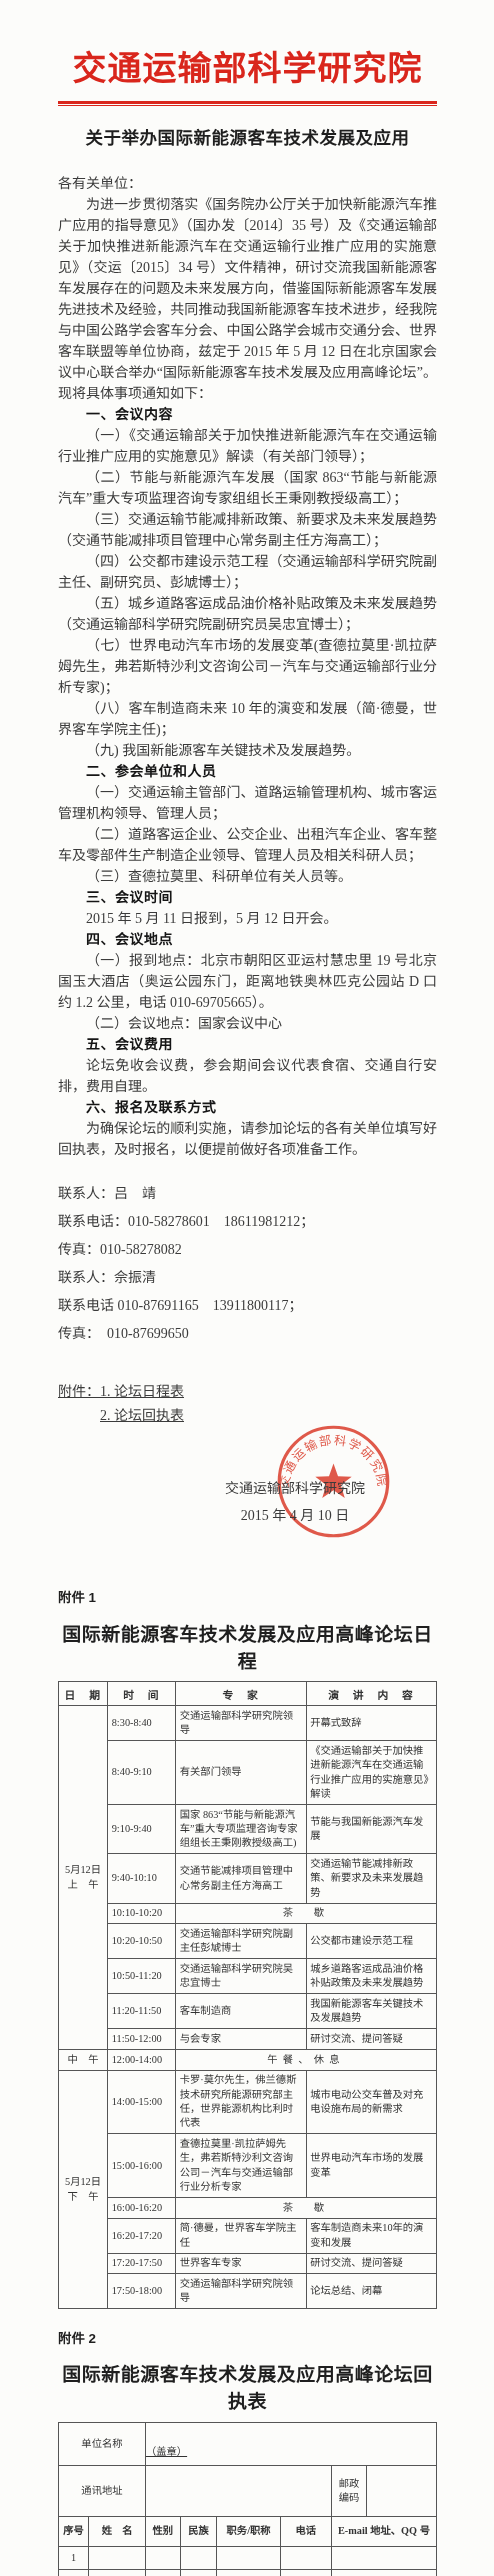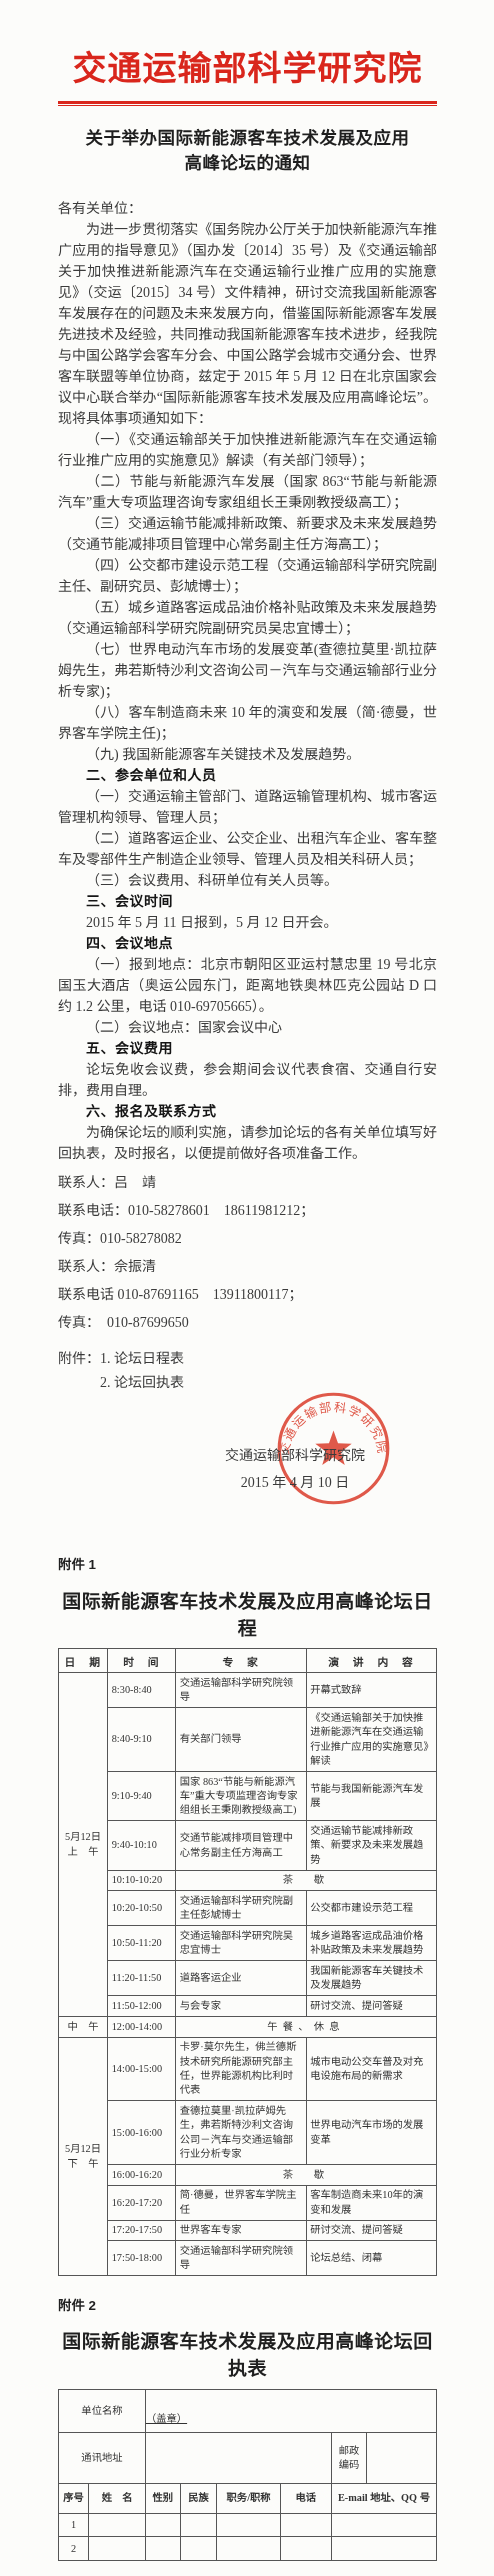--- a/index.html
+++ b/index.html
@@ -23,23 +23,23 @@
   }
   .doc-title span{display:block;}
   
   .salutation{font-size:14px;line-height:21px;margin:0;}
   .para{font-size:14px;line-height:21px;margin:0;text-align:justify;}
   .indent{text-indent:2em;}
   .sec{
     font-size:14px;line-height:21px;margin:0;text-indent:2em;color:#151515;
     font-weight:700;font-family:"Liberation Sans","DejaVu Sans",sans-serif;letter-spacing:0.5px;
   }
-  .contacts{margin-top:5px;}
+  .contacts{margin-top:20px;}
   .contact-line{font-size:14px;line-height:28px;}
-  .attach-note{margin-top:10px;font-size:14px;line-height:24px;}
+  .attach-note{margin-top:32px;font-size:14px;line-height:24px;text-decoration:underline;}
   .attach-line2{margin-left:3em;}
   
   .sign-block{position:relative;height:134px;margin-top:3.1px;}
   .sign-text{position:absolute;top:44px;right:72px;text-align:center;font-size:14px;line-height:27px;color:#3b3b3b;}
   .seal{position:absolute;top:-8.2px;right:45px;width:117px;height:117px;opacity:.84;mix-blend-mode:multiply;pointer-events:none;}
   
   .gap1{height:21.6px;} .gap2{height:17.5px;}
   .appx-label{font-size:13.4px;font-weight:700;color:#1f1f1f;font-family:"Liberation Sans","DejaVu Sans",sans-serif;}
   .tbl-title{margin:12.4px 0 8.2px;text-align:center;font-size:19px;font-weight:700;color:#1f1f1f;letter-spacing:0.5px;}
   table{border-collapse:collapse;width:100%;table-layout:fixed;}
@@ -67,39 +67,39 @@
 <div class="page">
 
   <h1 class="org-title">交通运输部科学研究院</h1>
   <div class="rule">
     <div class="rule-thick"></div>
     <div class="rule-thin"></div>
   </div>
 
   <h2 class="doc-title">
     <span>关于举办国际新能源客车技术发展及应用</span>
-    <span>高峰论坛的通知</span>
   </h2>
 
   <p class="salutation">各有关单位：</p>
   <p class="para indent">为进一步贯彻落实《国务院办公厅关于加快新能源汽车推广应用的指导意见》（国办发〔2014〕35 号）及《交通运输部关于加快推进新能源汽车在交通运输行业推广应用的实施意见》（交运〔2015〕34 号）文件精神，研讨交流我国新能源客车发展存在的问题及未来发展方向，借鉴国际新能源客车发展先进技术及经验，共同推动我国新能源客车技术进步，经我院与中国公路学会客车分会、中国公路学会城市交通分会、世界客车联盟等单位协商，兹定于 2015 年 5 月 12 日在北京国家会议中心联合举办“国际新能源客车技术发展及应用高峰论坛”。现将具体事项通知如下：</p>
 
+  <h3 class="sec">一、会议内容</h3>
   <p class="para indent">（一）《交通运输部关于加快推进新能源汽车在交通运输行业推广应用的实施意见》解读（有关部门领导）；</p>
   <p class="para indent">（二）节能与新能源汽车发展（国家 863“节能与新能源汽车”重大专项监理咨询专家组组长王秉刚教授级高工）；</p>
   <p class="para indent">（三）交通运输节能减排新政策、新要求及未来发展趋势（交通节能减排项目管理中心常务副主任方海高工）；</p>
   <p class="para indent">（四）公交都市建设示范工程（交通运输部科学研究院副主任、副研究员、彭虓博士）；</p>
   <p class="para indent">（五）城乡道路客运成品油价格补贴政策及未来发展趋势（交通运输部科学研究院副研究员吴忠宜博士）；</p>
   <p class="para indent">（七）世界电动汽车市场的发展变革(查德拉莫里·凯拉萨姆先生，弗若斯特沙利文咨询公司－汽车与交通运输部行业分析专家)；</p>
   <p class="para indent">（八）客车制造商未来 10 年的演变和发展（简·德曼，世界客车学院主任)；</p>
   <p class="para indent">（九) 我国新能源客车关键技术及发展趋势。</p>
 
   <h3 class="sec">二、参会单位和人员</h3>
   <p class="para indent">（一）交通运输主管部门、道路运输管理机构、城市客运管理机构领导、管理人员；</p>
   <p class="para indent">（二）道路客运企业、公交企业、出租汽车企业、客车整车及零部件生产制造企业领导、管理人员及相关科研人员；</p>
-  <p class="para indent">（三）会议费用、科研单位有关人员等。</p>
+  <p class="para indent">（三）查德拉莫里、科研单位有关人员等。</p>
 
   <h3 class="sec">三、会议时间</h3>
   <p class="para indent">2015 年 5 月 11 日报到，5 月 12 日开会。</p>
 
   <h3 class="sec">四、会议地点</h3>
   <p class="para indent">（一）报到地点：北京市朝阳区亚运村慧忠里 19 号北京国玉大酒店（奥运公园东门，距离地铁奥林匹克公园站 D 口约 1.2 公里，电话 010-69705665）。</p>
   <p class="para indent">（二）会议地点：国家会议中心</p>
 
   <h3 class="sec">五、会议费用</h3>
   <p class="para indent">论坛免收会议费，参会期间会议代表食宿、交通自行安排，费用自理。</p>
@@ -192,21 +192,21 @@
         <td>交通运输部科学研究院副主任彭虓博士</td>
         <td>公交都市建设示范工程</td>
       </tr>
       <tr>
         <td class="c-time">10:50-11:20</td>
         <td>交通运输部科学研究院吴忠宜博士</td>
         <td>城乡道路客运成品油价格补贴政策及未来发展趋势</td>
       </tr>
       <tr>
         <td class="c-time">11:20-11:50</td>
-        <td>道路客运企业</td>
+        <td>客车制造商</td>
         <td>我国新能源客车关键技术及发展趋势</td>
       </tr>
       <tr>
         <td class="c-time">11:50-12:00</td>
         <td>与会专家</td>
         <td>研讨交流、提问答疑</td>
       </tr>
       <tr>
         <td class="c-date">中　午</td>
         <td class="c-time">12:00-14:00</td>

